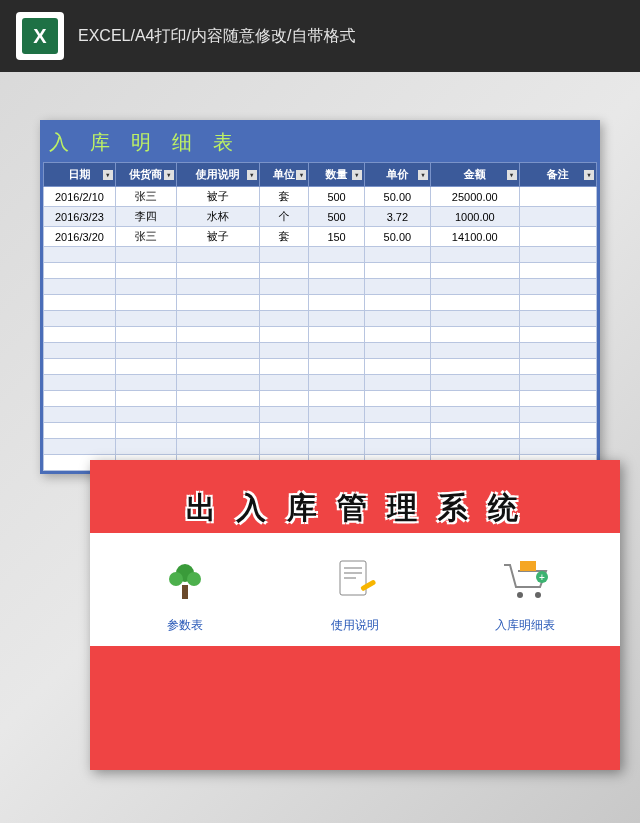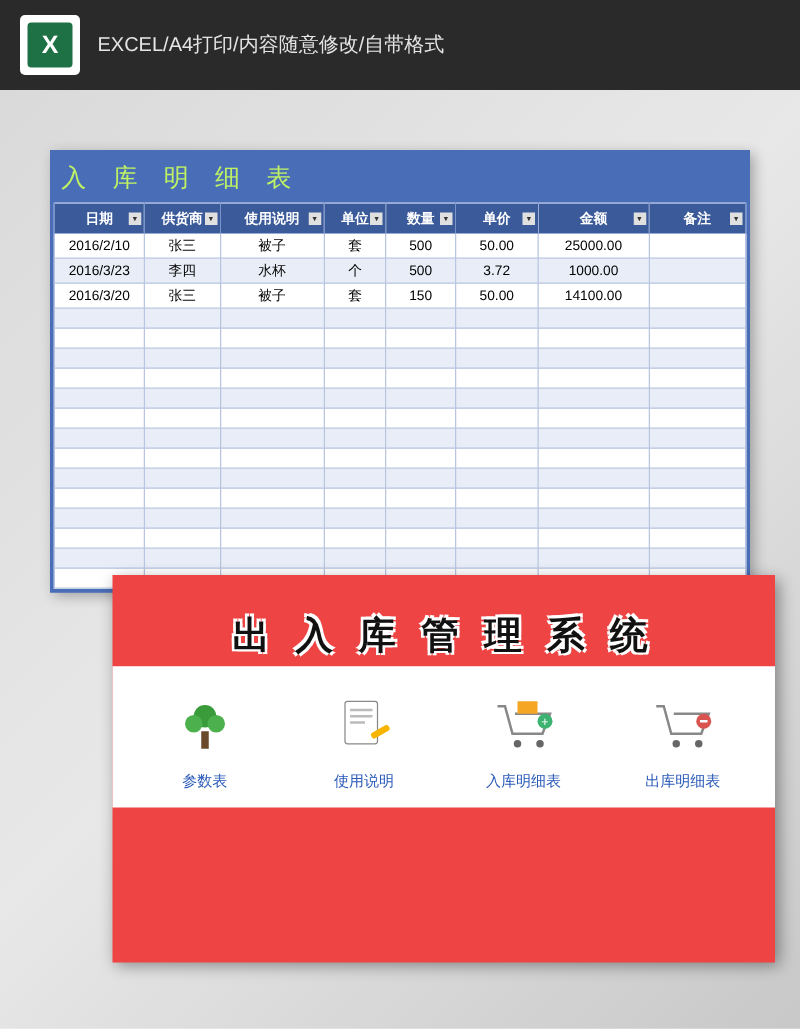--- a/index.html
+++ b/index.html
@@ -364,26 +364,14 @@
             <path d="M6 10h6l6 22h24l6-16H20" fill="none" stroke="#888" stroke-width="2"></path>
             <circle cx="22" cy="40" r="3" fill="#666"></circle>
             <circle cx="40" cy="40" r="3" fill="#666"></circle>
             <rect x="22" y="6" width="16" height="10" fill="#f5a623"></rect>
             <circle cx="44" cy="22" r="6" fill="#3cb371"></circle>
             <text x="44" y="26" font-size="10" fill="#fff" text-anchor="middle">+</text>
           </svg>
         </div>
         <div class="nav-item-label">入库明细表</div>
       </div>
-      <div class="nav-item">
-        <div class="nav-item-icon">
-          <svg width="54" height="50" viewBox="0 0 54 50">
-            <path d="M6 10h6l6 22h24l6-16H20" fill="none" stroke="#888" stroke-width="2"></path>
-            <circle cx="22" cy="40" r="3" fill="#666"></circle>
-            <circle cx="40" cy="40" r="3" fill="#666"></circle>
-            <circle cx="44" cy="22" r="6" fill="#d9534f"></circle>
-            <rect x="41" y="21" width="6" height="2" fill="#fff"></rect>
-          </svg>
-        </div>
-        <div class="nav-item-label">出库明细表</div>
-      </div>
     </div>
 </div>
 
 </body></html>

